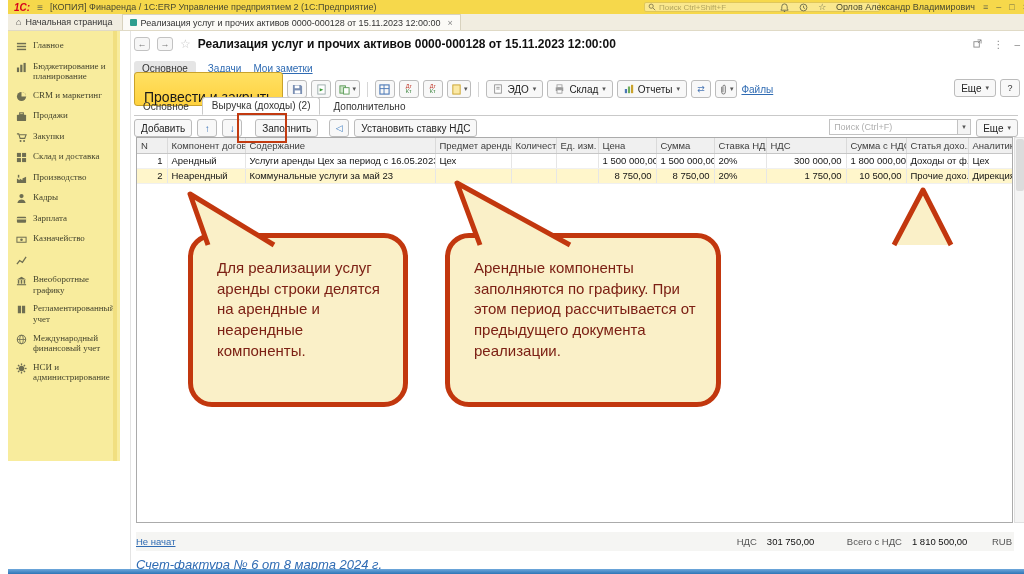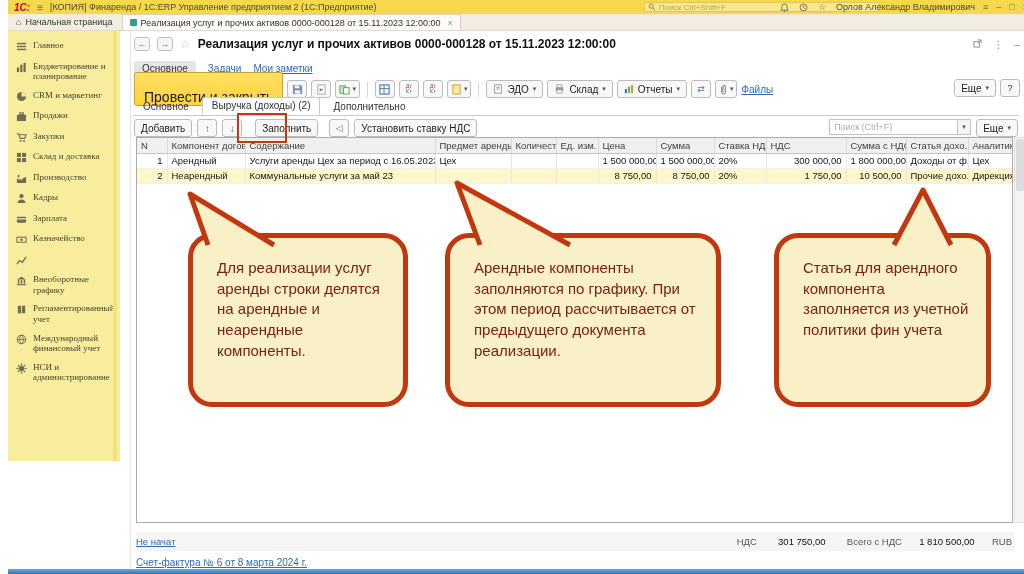--- a/index.html
+++ b/index.html
@@ -86,24 +86,24 @@
   td { border-right:1px solid #E6E6E6; padding:1px 4px; height:15px; white-space:nowrap; overflow:hidden; color:#141414; }
   tr.row td { border-bottom:1px solid #F0F0F0; }
   tr.hl td { background:#FFF6CB; }
   td.num, th.num { text-align:right; }
   td.cell-hl { background:#FFE26B; border:1px solid #C09A1F; }
   .scrollbar { position:absolute; left:1006px; top:137px; width:12px; height:386px; background:#F4F4F4; border:1px solid #E0E0E0; }
   .scroll-thumb { margin:1px auto 0; width:8px; height:52px; background:#DCDCDC; border-radius:2px;}
 
   .totals-strip { position:absolute; left:128px; right:18px; top:532px; height:19px; background:#F5F5F3; }
   .totals { position:absolute; right:20px; top:536px; display:flex; gap:10px; font-size:9.5px; align-items:center;}
-  .tl { color:#555; } .tv { color:#111; min-width:70px; text-align:center; }
+  .tl { color:#555; } .tv { color:#111; min-width:70px; text-align:left; }
 
   .status-link1 { position:absolute; left:128px; top:536px; font-size:9.5px; }
-  .status-link2 { position:absolute; left:128px; top:557px; font-size:10px; }
+  .status-link2 { position:absolute; left:128px; top:557px; font-size:13px;font-style:italic; }
 
   
   .red-box { position:absolute; left:229px; top:113px; width:50px; height:30px; border:2px solid #C23A10; z-index:3;}
   .callout { position:absolute; z-index:4; background:#FAF0C8; border:5px solid #C2370E; border-radius:24px;
              color:#7C2014; font-size:15px; line-height:1.38; padding:20px 14px 14px 24px; }
   #callout-1 { left:180px; top:233px; width:220px; height:174px; }
   #callout-2 { left:437px; top:233px; width:276px; height:174px; }
   #callout-3 { left:766px; top:233px; width:217px; height:174px; }
   .tails { position:absolute; left:0; top:0; width:1024px; height:574px; z-index:5; pointer-events:none; }
 
@@ -520,23 +520,20 @@
   <span class="hlink status-link2">Счет-фактура № 6 от 8 марта 2024 г.</span>
 
   <div class="red-box"></div>
 
   <div class="callout" id="callout-2">
     <span>Арендные компоненты заполняются по графику. При этом период рассчитывается от предыдущего документа реализации.</span>
   </div>
   <div class="callout" id="callout-1">
     <span>Для реализации услуг аренды строки делятся на арендные и неарендные компоненты.</span>
   </div>
-  <div class="callout" id="callout-3">
-    <span>Статья для арендного компонента заполняется из учетной политики фин учета</span>
-  </div>
 
   <svg class="tails">
     <polyline points="200,245 182,194 266,245" fill="#FAF0C8" stroke="#C2370E" stroke-width="5" stroke-linejoin="round" stroke-linecap="butt"></polyline>
     <polyline points="472,245 449,183 562,245" fill="#FAF0C8" stroke="#C2370E" stroke-width="5" stroke-linejoin="round" stroke-linecap="butt"></polyline>
     <polyline points="886,245 915,190 943,245" fill="#FAF0C8" stroke="#C2370E" stroke-width="5" stroke-linejoin="round" stroke-linecap="butt"></polyline>
   </svg>
 
   <div class="bottom-bar"></div>
 </div>
 

